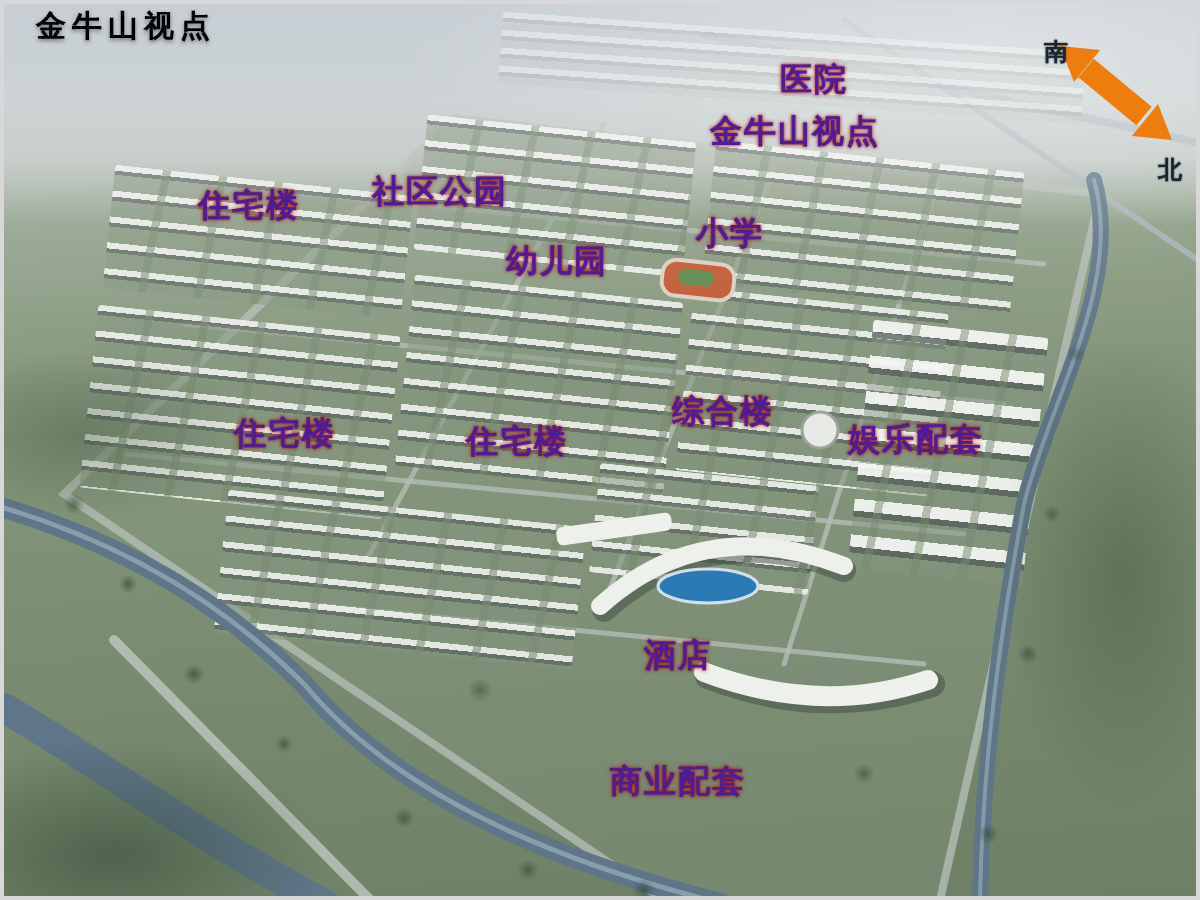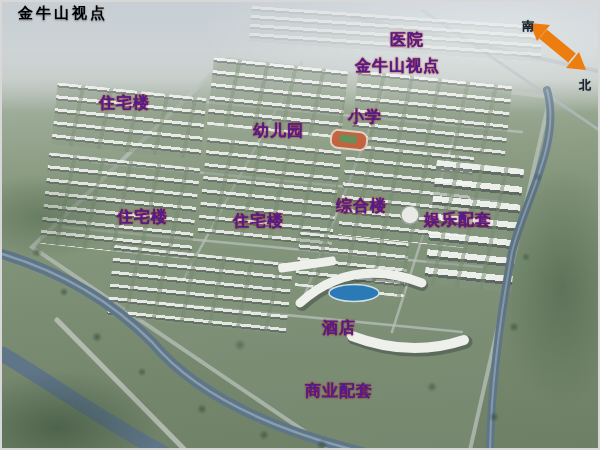--- a/index.html
+++ b/index.html
@@ -125,20 +125,21 @@
       <polygon points="16,15 36,17 23,33"></polygon>
       <polygon points="72,62 65,44 52,60"></polygon>
     </g>
   </svg>
   <span class="compass-char" style="left:520px;top:16px;">南</span>
   <span class="compass-char" style="left:577px;top:75px;">北</span>
 
   <div class="map-label" style="left:388px;top:30px;">医院</div>
   <div class="map-label" style="left:353px;top:56px;">金牛山视点</div>
   <div class="map-label" style="left:97px;top:93px;">住宅楼</div>
+  <div class="map-label" style="left:184px;top:86px;">社区公园</div>
   <div class="map-label" style="left:251px;top:121px;">幼儿园</div>
   <div class="map-label" style="left:346px;top:107px;">小学</div>
   <div class="map-label" style="left:334px;top:171px;margin-top:25px;">综合楼</div>
   <div class="map-label" style="left:115px;top:207px;">住宅楼</div>
   <div class="map-label" style="left:231px;top:211px;">住宅楼</div>
   <div class="map-label" style="left:422px;top:210px;">娱乐配套</div>
   <div class="map-label" style="left:320px;top:318px;text-align:center;">酒店</div>
   <div class="map-label" style="left:303px;top:381px;">商业配套</div>
 
 </div>

